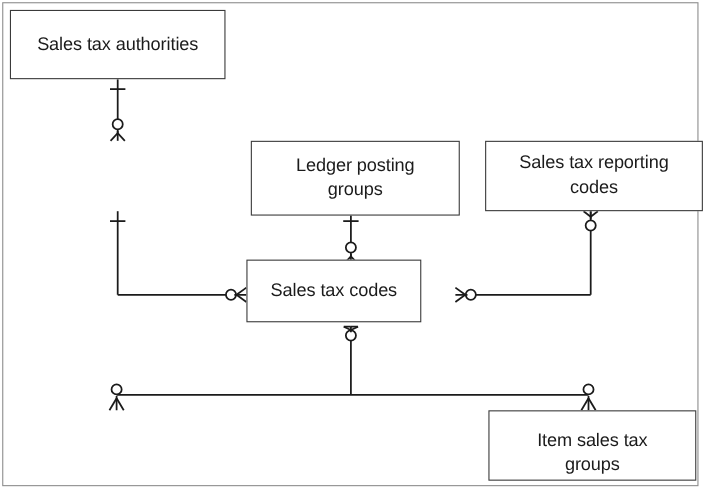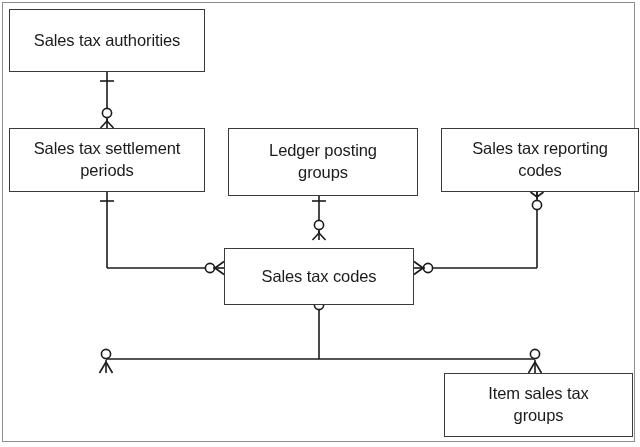--- a/index.html
+++ b/index.html
@@ -137,38 +137,34 @@
         <line x1="535" y1="360" x2="535" y2="373"></line>
       </g>
 
     </g>
   </svg>
 
   <div class="entity-box" style="left:9px; top:9px; width:196px; height:63px;">
     <span class="entity-label">Sales tax authorities</span>
   </div>
 
-  <div class="entity-box" style="left:9px; top:128px; width:196px; height:64px;">
-    <span class="entity-label">Sales tax settlement
-periods</span>
-  </div>
 
   <div class="entity-box" style="left:228px; top:128px; width:190px; height:68px;">
     <span class="entity-label">Ledger posting
 groups</span>
   </div>
 
   <div class="entity-box" style="left:441px; top:128px; width:198px; height:64px;">
     <span class="entity-label">Sales tax reporting
 codes</span>
   </div>
 
-  <div class="entity-box" style="left:224px; top:248px; width:190px; height:57px;">
+  <div class="entity-box" style="left:224px; top:236px; width:159px; height:57px;">
     <span class="entity-label">Sales tax codes</span>
   </div>
 
 
-  <div class="entity-box" style="left:444px; top:373px; width:189px; height:64px;">
+  <div class="entity-box" style="left:444px; top:373px; width:189px; height:64px;align-items:flex-end;">
     <span class="entity-label">Item sales tax
 groups</span>
   </div>
 
 </div>
 
 </body></html>

